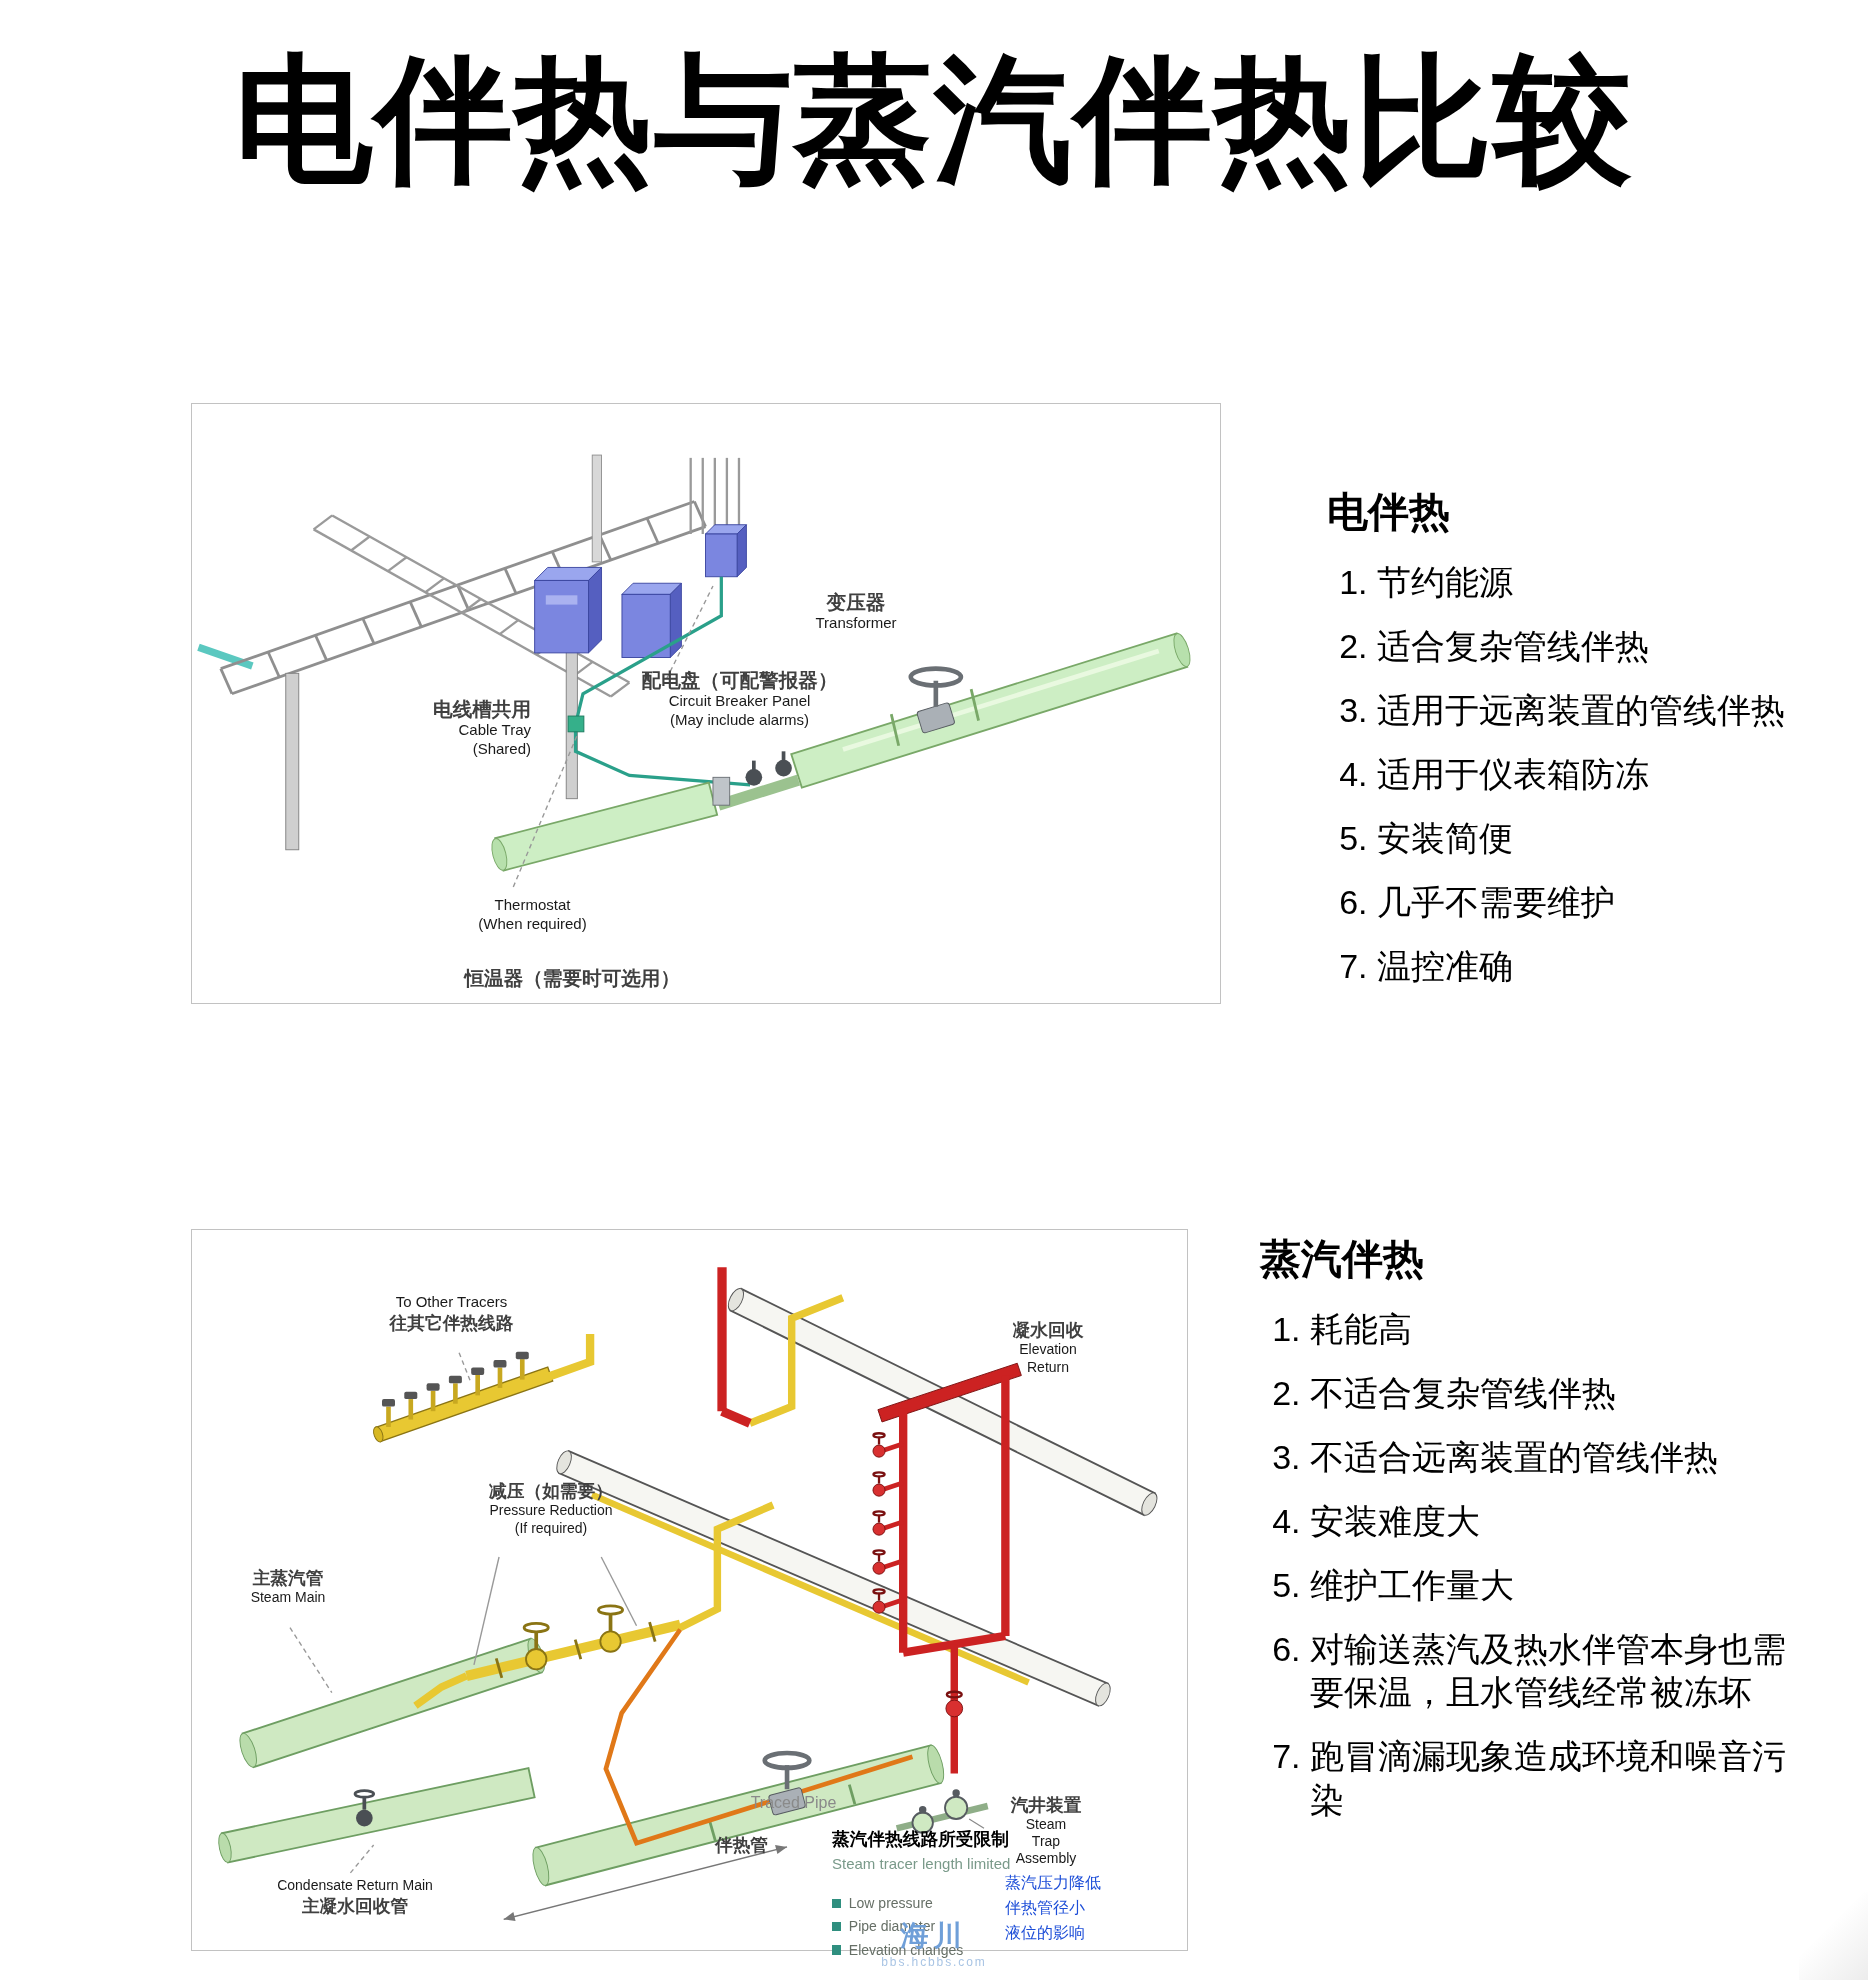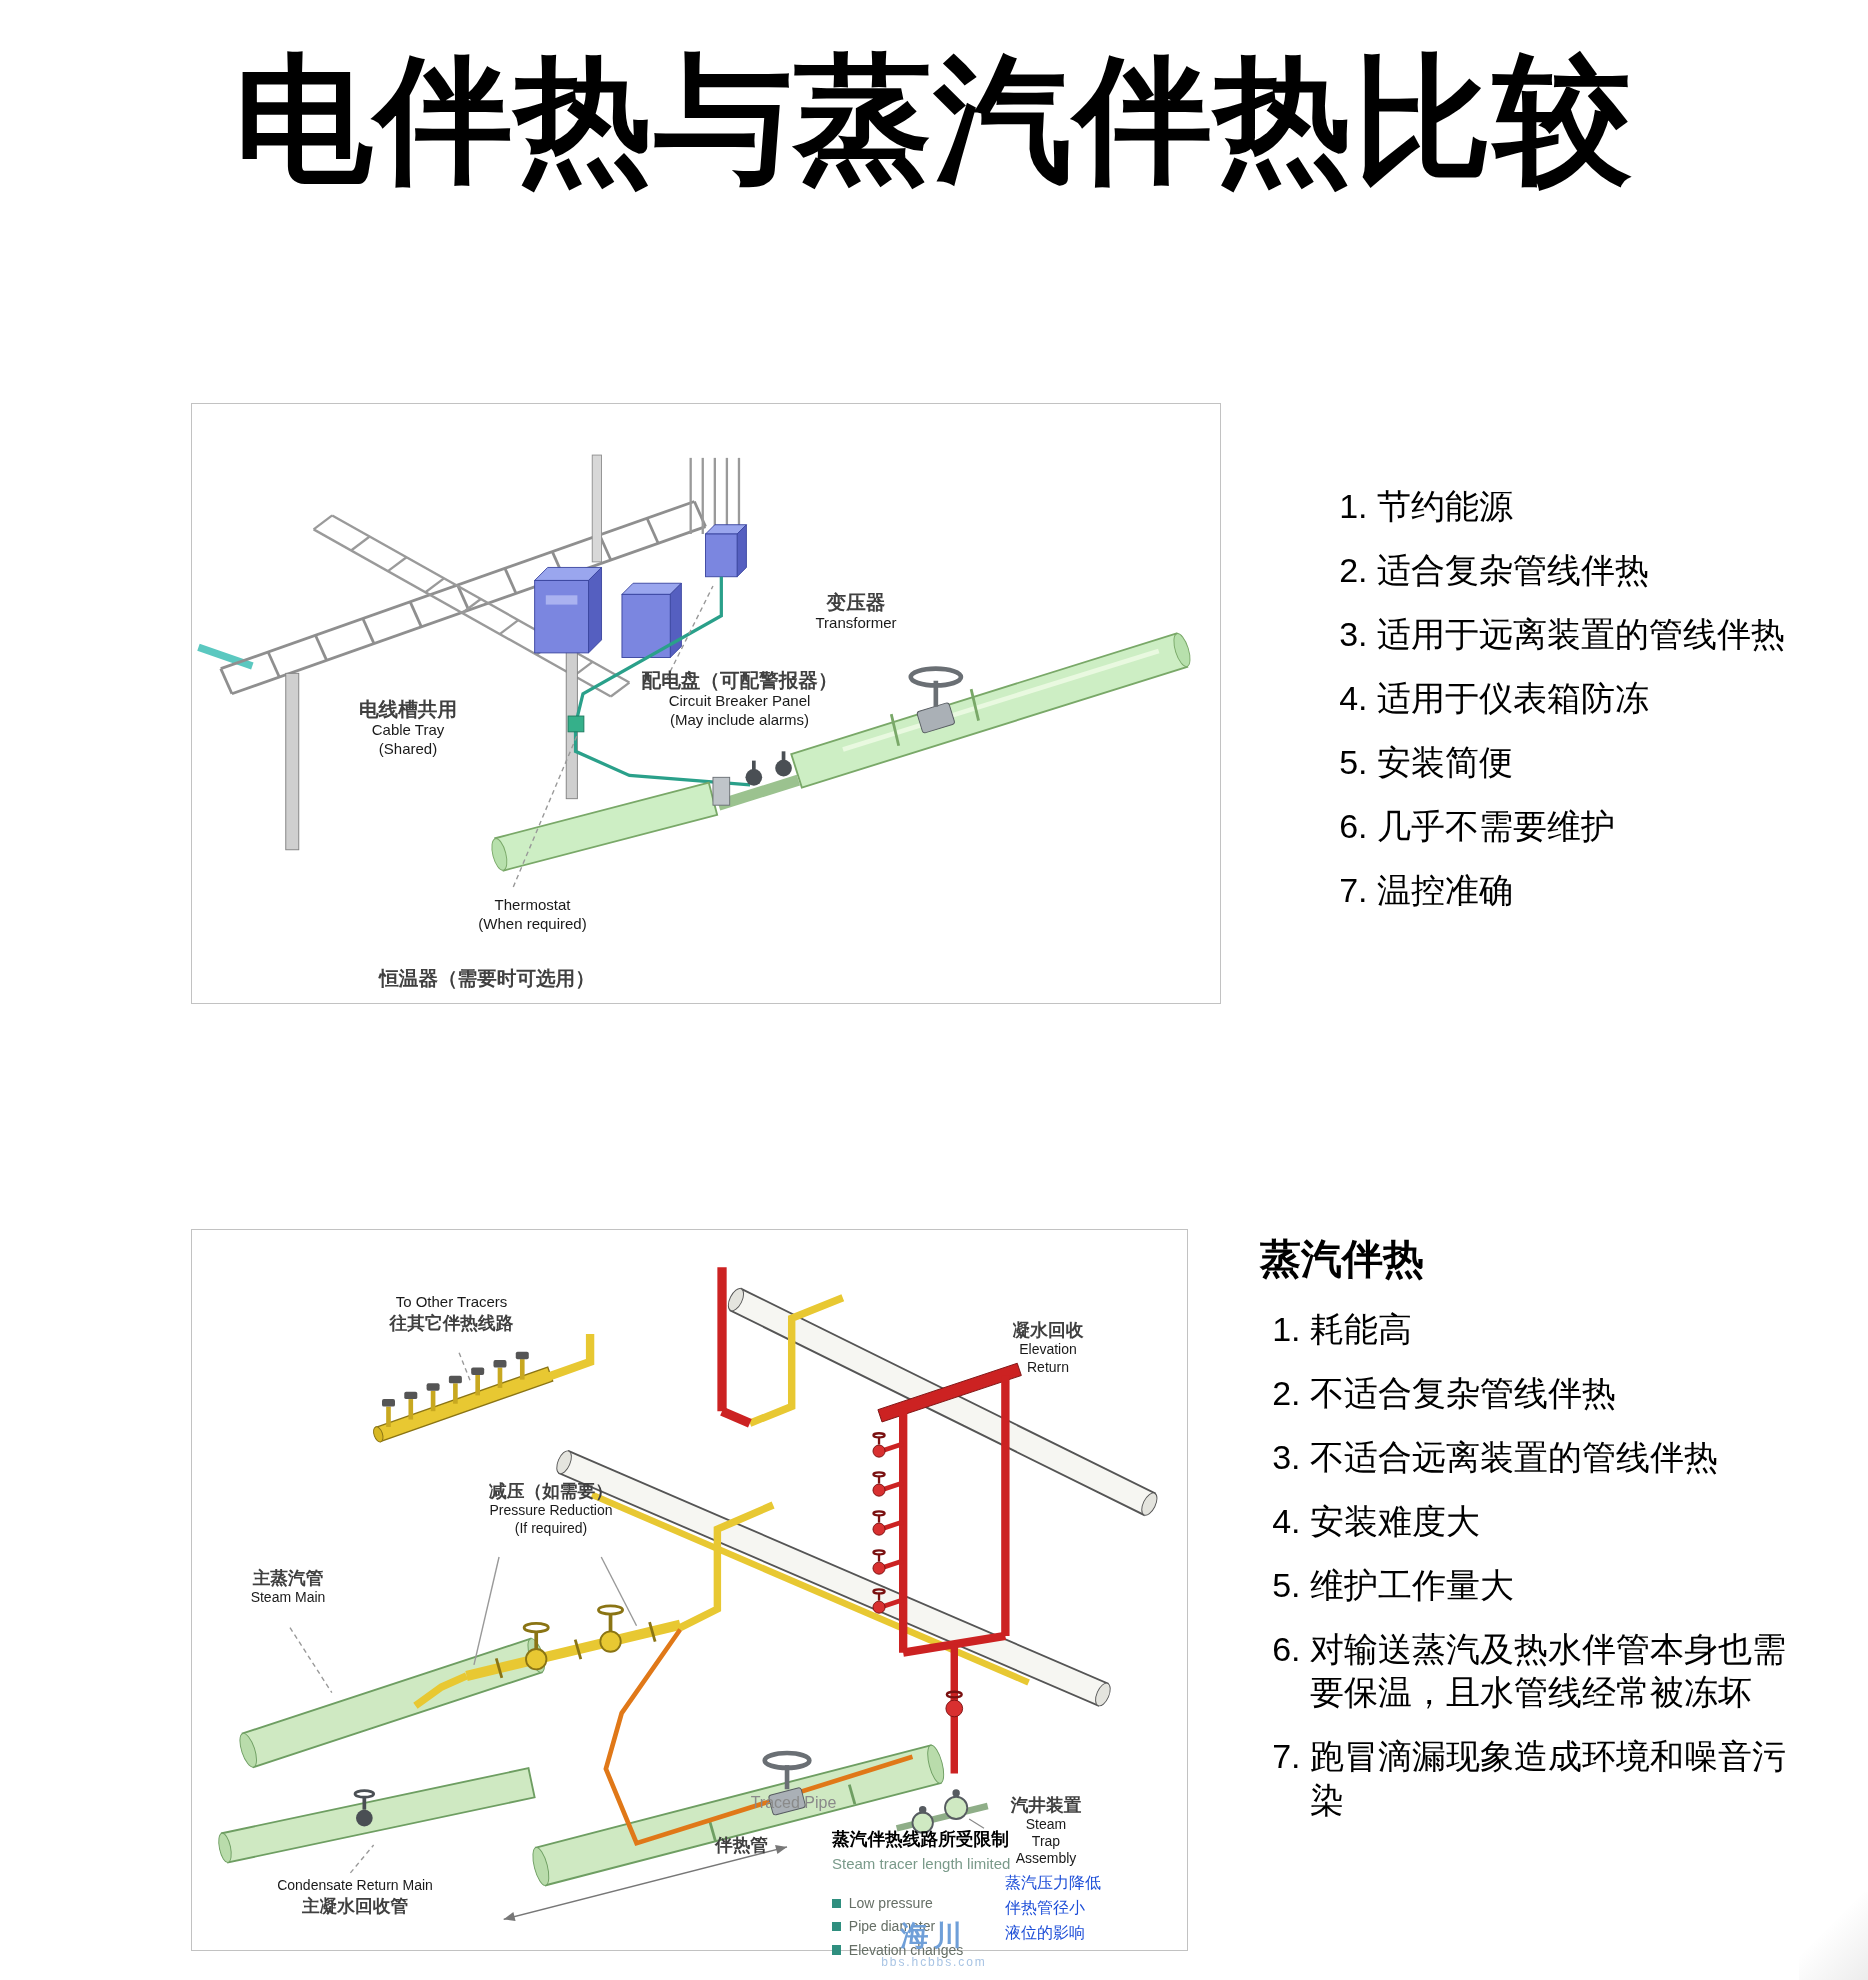--- a/index.html
+++ b/index.html
@@ -11,21 +11,21 @@
   .title {
     position:absolute; top:28px; left:0; width:100%;
     text-align:center; font-size:138px; font-weight:900; letter-spacing:1.9px;
     font-family:"DejaVu Serif","Liberation Serif",serif;
   }
   .dbox { position:absolute; background:#fff; border:0.9px solid #c2c2c2; }
   .box-electric { left:191px; top:403px; width:1030px; height:601px; }
   .box-steam   { left:191px; top:1229px; width:997px; height:722px; }
   .dsvg { position:absolute; left:0; top:0; width:100%; height:100%; }
   .dlabel { position:absolute; text-align:center; line-height:1.25; }
-  .dlabel.left { text-align:center; }
+  .dlabel.left { text-align:right;margin-left:44px; }
   .dlabel .cn { display:block; font-size:19.6px; font-weight:bold; color:#404040; }
   .dlabel .en { display:block; font-size:15px; color:#1a1a1a; }
   .dlabel .cn.sm { font-size:17.7px; }
   .dlabel .en.sm { font-size:14px; }
   .dlabel .en.gray { color:#8a8a8a; font-size:16px; }
   .feat-list { position:absolute; }
   .feat-heading { font-size:41px; font-weight:bold; margin-bottom:20.5px; }
   .feat-list ol { list-style:decimal; padding-left:50px; }
   .feat-list li { font-size:34px; line-height:1.28; margin-bottom:20.5px; }
   .limit-block { position:absolute; line-height:1.2; }
@@ -164,20 +164,21 @@
   <div class="dlabel" style="left:266px;top:492px;width:149px">
     <span class="en">Thermostat</span>
     <span class="en">(When required)</span>
   </div>
   <div class="dlabel left" style="left:146px;top:562px;width:298px">
     <span class="cn">恒温器（需要时可选用）</span>
   </div>
 </div>
 
 <section class="feat-list" style="left:1327px;top:485px;width:522px">
+  <h2 class="feat-heading">电伴热</h2>
   <ol>
     <li>节约能源</li>
     <li>适合复杂管线伴热</li>
     <li>适用于远离装置的管线伴热</li>
     <li>适用于仪表箱防冻</li>
     <li>安装简便</li>
     <li>几乎不需要维护</li>
     <li>温控准确</li>
   </ol>
 </section>

